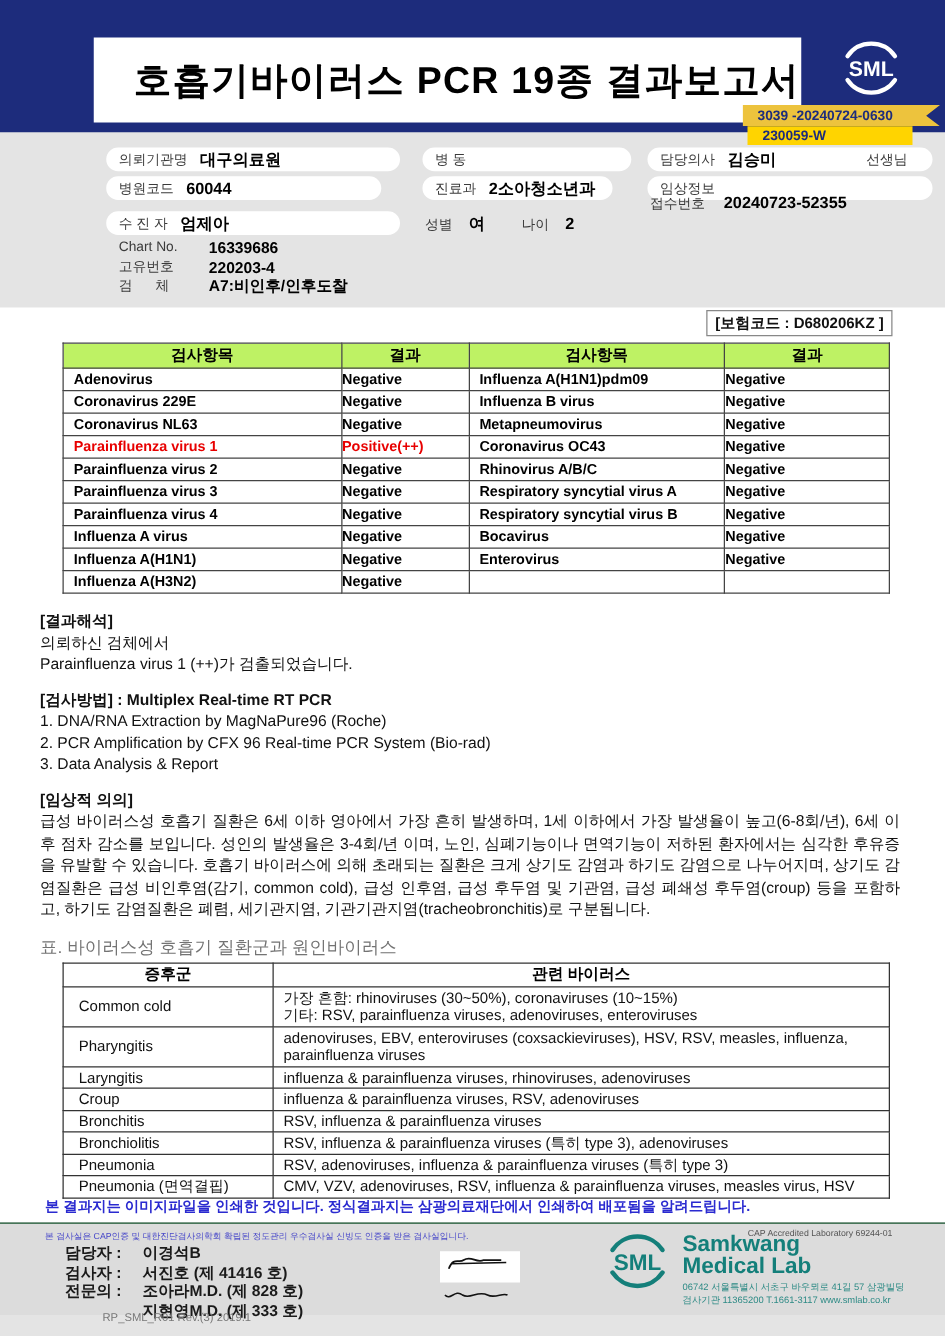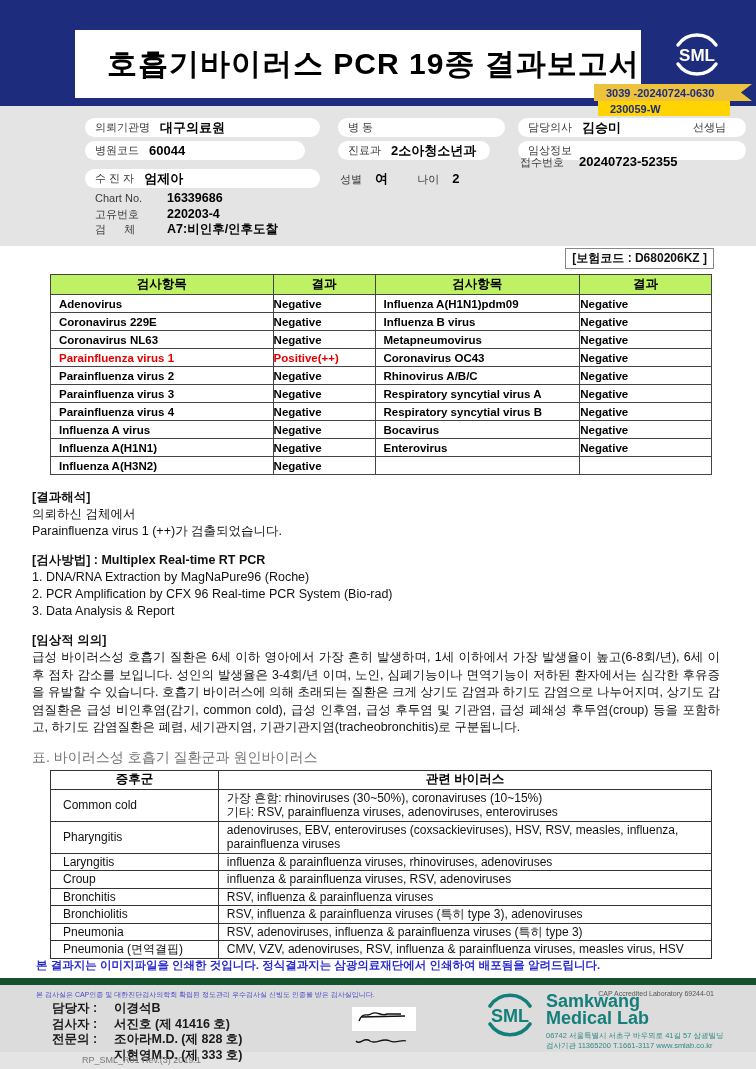--- a/index.html
+++ b/index.html
@@ -53,21 +53,21 @@
 
   .syndrome-table { width:662px; margin-left:18px; }
   .syndrome-table th { border:1px solid #333; font-size:12.5px; font-weight:bold; height:19px; }
   .syndrome-table td { border:1px solid #333; font-size:12px; color:#111; padding:1px 8px; line-height:14.5px; }
   .syndrome-table td.syn { width:168px; padding-left:12px; }
   .syndrome-table td.vir { width:494px; white-space:pre-line; }
 
   
   .notice-strip { height:26px; background:#fff; display:flex; align-items:center; padding-left:36px; }
   .notice-strip .txt { color:#2a2ad0; font-size:11.5px; font-weight:bold; }
-  .footer { height:74px; background:#dcdcdc; position:relative; border-top:7px solid #14532d; }
+  .footer { height:74px; background:#dcdcdc; position:relative; border-top:1px solid #14532d; }
   .cap-small { position:absolute; left:36px; top:5px; font-size:7px; color:#4646c8; }
   .cap-right { position:absolute; right:42px; top:5px; font-size:7px; color:#555; }
   .staff { position:absolute; left:52px; top:16px; font-size:12.5px; font-weight:bold; color:#1a1a1a; line-height:15.5px; }
   .staff .row { display:flex; }
   .staff .lab { width:62px; }
   .signatures { position:absolute; left:352px; top:22px; }
   .sig1 { background:#fff; padding:1px 3px; display:block; }
   .doc-code { position:absolute; left:82px; top:70px; font-size:9px; color:#777; }
   .footer-brand { position:absolute; left:482px; top:8px; display:flex; align-items:flex-start; }
   .brand-text { margin-left:8px; }

